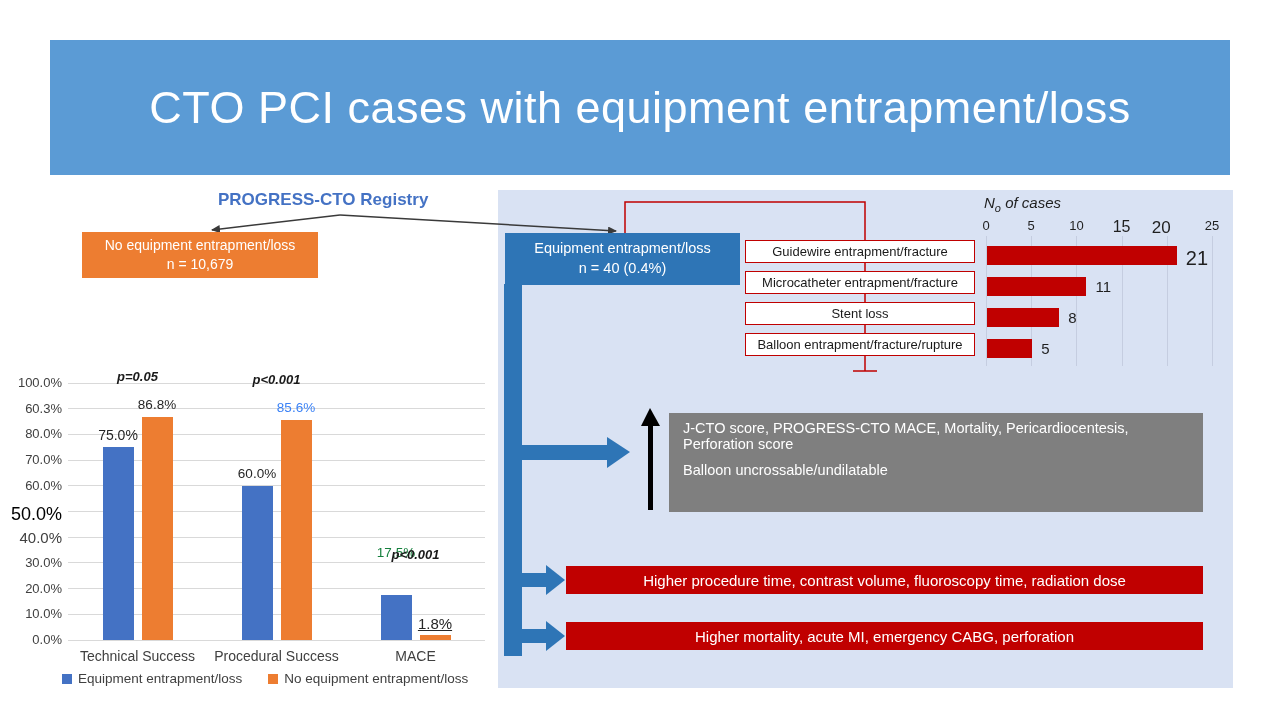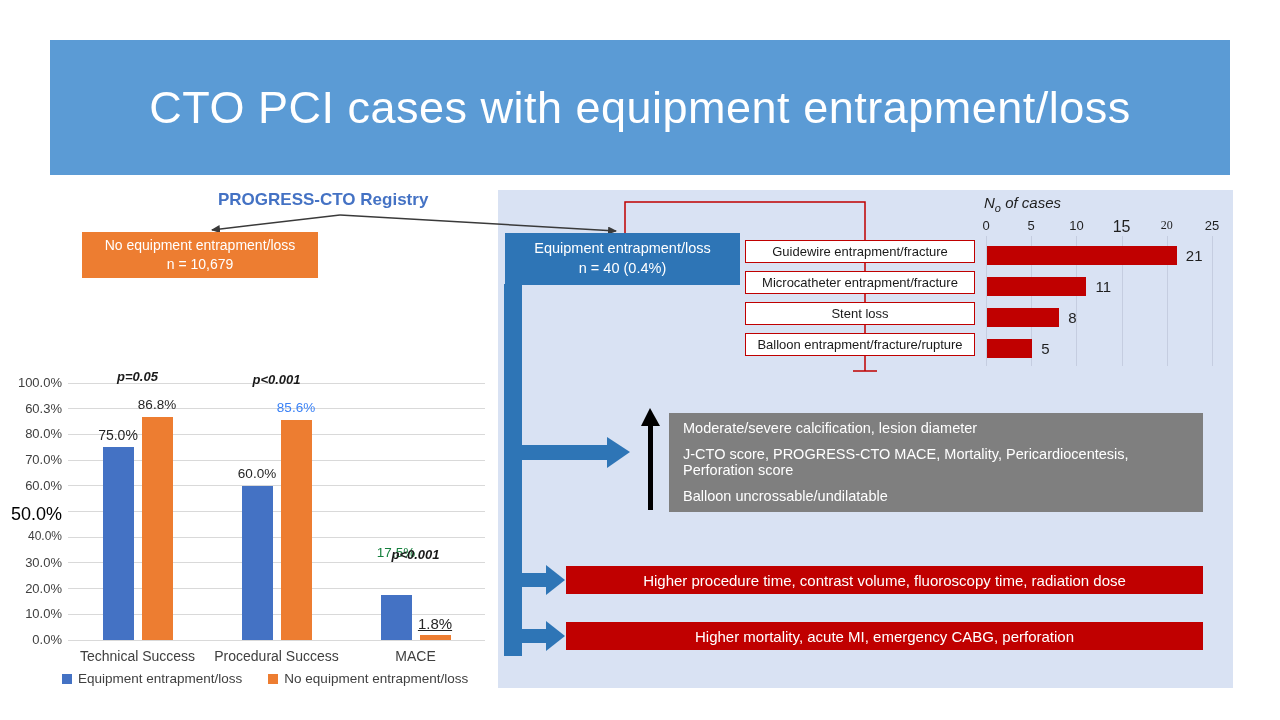--- a/index.html
+++ b/index.html
@@ -76,39 +76,38 @@
 </div>
 
 <div class="abs cat-box" style="top:240px">Guidewire entrapment/fracture</div>
 <div class="abs cat-box" style="top:271px">Microcatheter entrapment/fracture</div>
 <div class="abs cat-box" style="top:302px">Stent loss</div>
 <div class="abs cat-box" style="top:333px">Balloon entrapment/fracture/rupture</div>
 
 <div class="abs rc-title"><span>N</span><sub>o</sub><span> of cases</span></div>
 
 <div class="abs gray-box">
-  <p>Moderate/severe calcification, lesion diameter</p>
   <p>J-CTO score, PROGRESS-CTO MACE, Mortality, Pericardiocentesis, Perforation score</p>
   <p>Balloon uncrossable/undilatable</p>
 </div>
 
 <div class="abs banner" style="top:566px">Higher procedure time, contrast volume, fluoroscopy time, radiation dose</div>
 <div class="abs banner" style="top:622px">Higher mortality, acute MI, emergency CABG, perforation</div>
 
 <div class="abs" id="chart-left">
     <div class="ca" style="left: 68px; top: 639.5px; width: 417px; height: 1px; background: rgb(217, 217, 217);"></div>
     <div class="ca" style="left: 4px; top: 632px; width: 58px; text-align: right; font-size: 13px; color: rgb(64, 64, 64);">0.0%</div>
     <div class="ca" style="left: 68px; top: 613.8px; width: 417px; height: 1px; background: rgb(217, 217, 217);"></div>
     <div class="ca" style="left: 4px; top: 606.3px; width: 58px; text-align: right; font-size: 13px; color: rgb(64, 64, 64);">10.0%</div>
     <div class="ca" style="left: 68px; top: 588.1px; width: 417px; height: 1px; background: rgb(217, 217, 217);"></div>
     <div class="ca" style="left: 4px; top: 580.6px; width: 58px; text-align: right; font-size: 13px; color: rgb(64, 64, 64);">20.0%</div>
     <div class="ca" style="left: 68px; top: 562.4px; width: 417px; height: 1px; background: rgb(217, 217, 217);"></div>
     <div class="ca" style="left: 4px; top: 554.9px; width: 58px; text-align: right; font-size: 13px; color: rgb(64, 64, 64);">30.0%</div>
     <div class="ca" style="left: 68px; top: 536.7px; width: 417px; height: 1px; background: rgb(217, 217, 217);"></div>
-    <div class="ca" style="left: 4px; top: 529.2px; width: 58px; text-align: right; font-size: 12px; color: rgb(64, 64, 64);">40.0%</div>
+    <div class="ca" style="left: 4px; top: 529.2px; width: 58px; text-align: right; font-size: 15px; color: rgb(64, 64, 64);">40.0%</div>
     <div class="ca" style="left: 68px; top: 511px; width: 417px; height: 1px; background: rgb(217, 217, 217);"></div>
     <div class="ca" style="left: 4px; top: 503.5px; width: 58px; text-align: right; font-size: 18px; color: #000000;">50.0%</div>
     <div class="ca" style="left: 68px; top: 485.3px; width: 417px; height: 1px; background: rgb(217, 217, 217);"></div>
     <div class="ca" style="left: 4px; top: 477.8px; width: 58px; text-align: right; font-size: 13px; color: rgb(64, 64, 64);">60.0%</div>
     <div class="ca" style="left: 68px; top: 459.6px; width: 417px; height: 1px; background: rgb(217, 217, 217);"></div>
     <div class="ca" style="left: 4px; top: 452.1px; width: 58px; text-align: right; font-size: 13px; color: rgb(64, 64, 64);">70.0%</div>
     <div class="ca" style="left: 68px; top: 433.9px; width: 417px; height: 1px; background: rgb(217, 217, 217);"></div>
     <div class="ca" style="left: 4px; top: 426.4px; width: 58px; text-align: right; font-size: 13px; color: rgb(64, 64, 64);">80.0%</div>
     <div class="ca" style="left: 68px; top: 408.2px; width: 417px; height: 1px; background: rgb(217, 217, 217);"></div>
     <div class="ca" style="left: 4px; top: 400.7px; width: 58px; text-align: right; font-size: 13px; color: rgb(64, 64, 64);">60.3%</div>
@@ -146,24 +145,24 @@
 <div class="abs" id="chart-right">
     <div class="ca" style="left: 986px; top: 236px; width: 1px; height: 130px; background: rgb(197, 205, 224);"></div>
     <div class="ca" style="left: 971px; top: 218px; width: 30px; text-align: center; font-size: 13px; color: rgb(31, 31, 31);">0</div>
     <div class="ca" style="left: 1031.2px; top: 236px; width: 1px; height: 130px; background: rgb(197, 205, 224);"></div>
     <div class="ca" style="left: 1016.2px; top: 218px; width: 30px; text-align: center; font-size: 13px; color: rgb(31, 31, 31);">5</div>
     <div class="ca" style="left: 1076.4px; top: 236px; width: 1px; height: 130px; background: rgb(197, 205, 224);"></div>
     <div class="ca" style="left: 1061.4px; top: 218px; width: 30px; text-align: center; font-size: 13px; color: rgb(31, 31, 31);">10</div>
     <div class="ca" style="left: 1121.6px; top: 236px; width: 1px; height: 130px; background: rgb(197, 205, 224);"></div>
     <div class="ca" style="left: 1106.6px; top: 218px; width: 30px; text-align: center; font-size: 16px; color: rgb(31, 31, 31);">15</div>
     <div class="ca" style="left: 1166.8px; top: 236px; width: 1px; height: 130px; background: rgb(197, 205, 224);"></div>
-    <div class="ca" style="left: 1151.8px; top: 218px; width: 30px; text-align: center; font-size: 12px; color: rgb(31, 31, 31); font-family: Liberation Serif, serif;">20</div>
+    <div class="ca" style="left: 1151.8px; top: 218px; width: 30px; font-size: 17px; color: rgb(31, 31, 31);">20</div>
     <div class="ca" style="left: 1212px; top: 236px; width: 1px; height: 130px; background: rgb(197, 205, 224);"></div>
     <div class="ca" style="left: 1197px; top: 218px; width: 30px; text-align: center; font-size: 13px; color: rgb(31, 31, 31);">25</div>
     <div class="ca" style="left: 987px; top: 246px; width: 189.84px; height: 19px; background: rgb(192, 0, 0);"></div>
-    <div class="ca" style="left: 1185.84px; top: 247px; font-size: 15px; color: rgb(31, 31, 31);">21</div>
+    <div class="ca" style="left: 1185.84px; top: 247px; font-size: 20px; color: rgb(31, 31, 31);">21</div>
     <div class="ca" style="left: 987px; top: 277px; width: 99.44px; height: 19px; background: rgb(192, 0, 0);"></div>
     <div class="ca" style="left: 1095.44px; top: 278px; font-size: 15px; color: rgb(31, 31, 31);">11</div>
     <div class="ca" style="left: 987px; top: 308px; width: 72.32px; height: 19px; background: rgb(192, 0, 0);"></div>
     <div class="ca" style="left: 1068.32px; top: 309px; font-size: 15px; color: rgb(31, 31, 31);">8</div>
     <div class="ca" style="left: 987px; top: 339px; width: 45.2px; height: 19px; background: rgb(192, 0, 0);"></div>
     <div class="ca" style="left: 1041.2px; top: 340px; font-size: 15px; color: rgb(31, 31, 31);">5</div>
   </div>
 
 </body></html>

